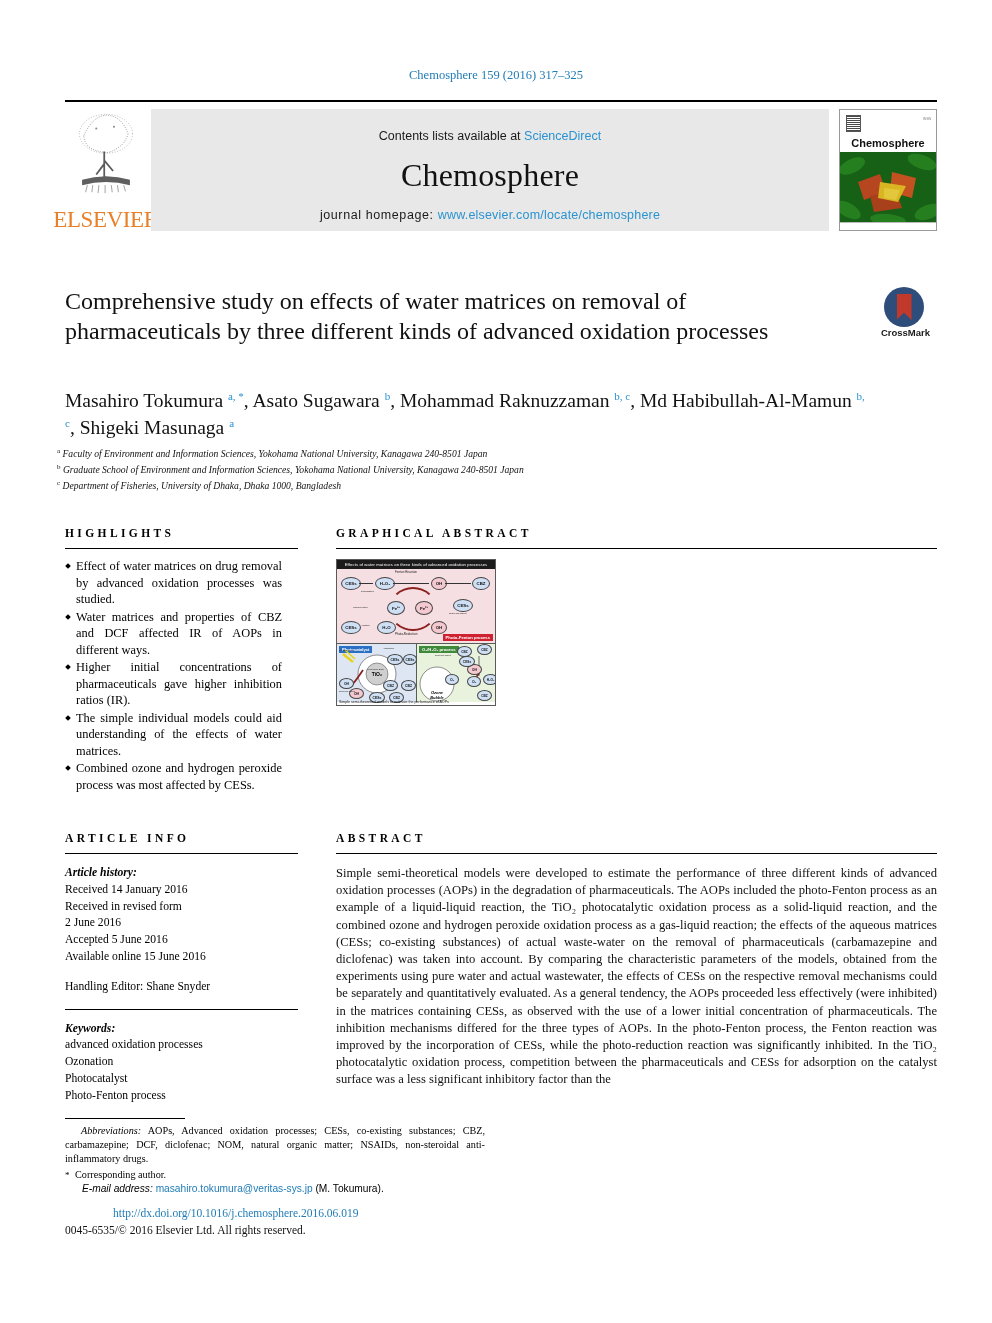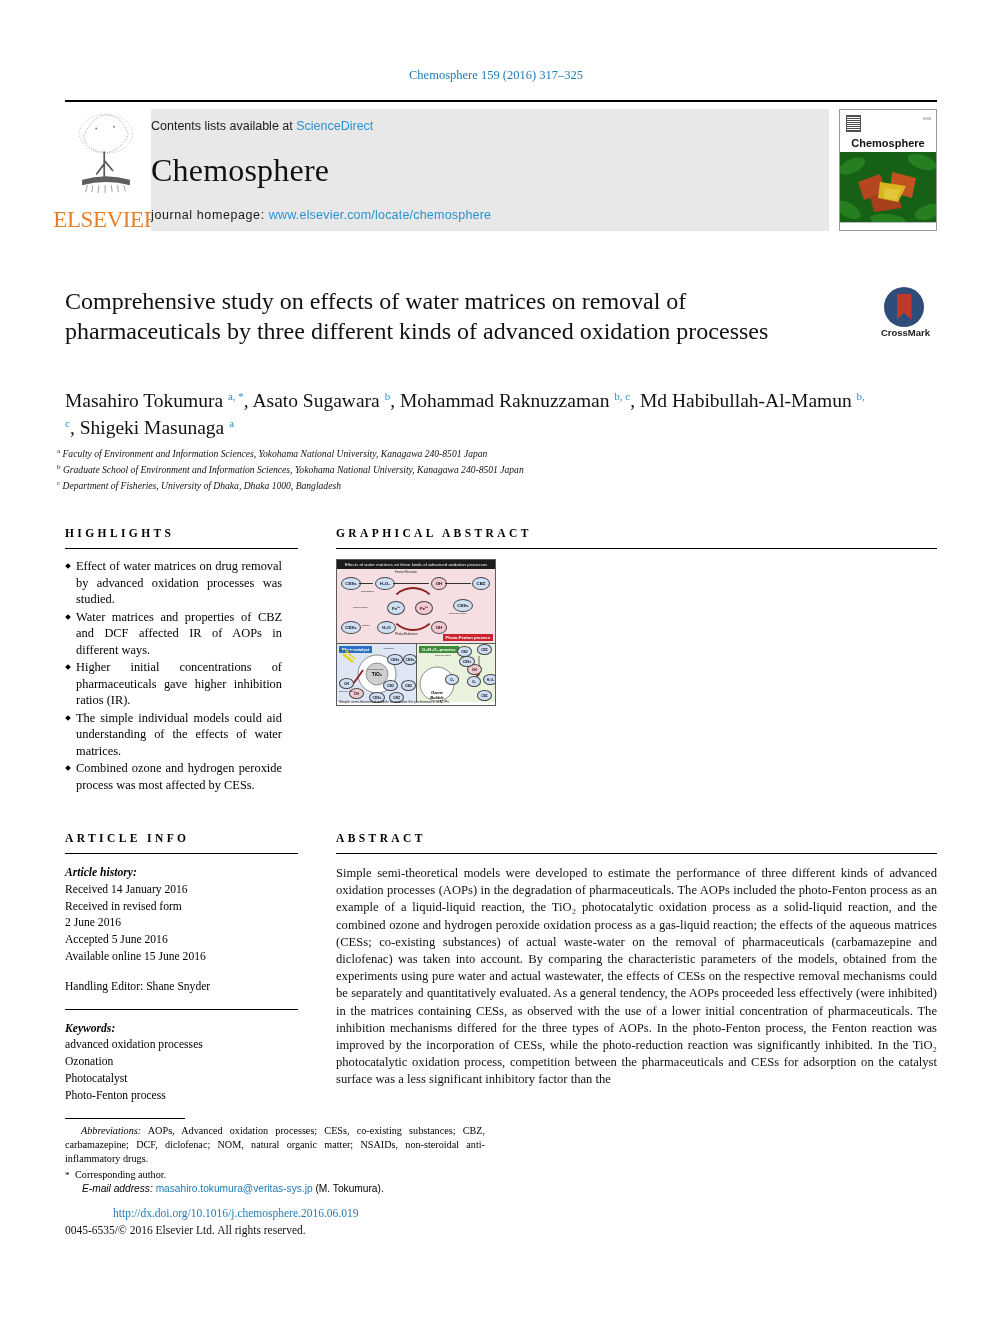--- a/index.html
+++ b/index.html
@@ -70,22 +70,23 @@
     letter-spacing: -0.4px;
     color: #e8802a;
     line-height: 1;
     margin-top: 14px;
   }
   .masthead-center {
     flex: 1 1 auto;
     background: #e8e8e8;
     display: flex;
     flex-direction: column;
+    align-items: center;
     justify-content: space-between;
-    padding: 10px 0 9px 0;
+    padding: 20px 0 9px 0;
   }
   .contents-line {
     font-family: "Liberation Sans", sans-serif;
     font-size: 12.5px;
     color: #1a1a1a;
   }
   .contents-line .sd {
     color: #2a93d0;
   }
   .journal-name {

